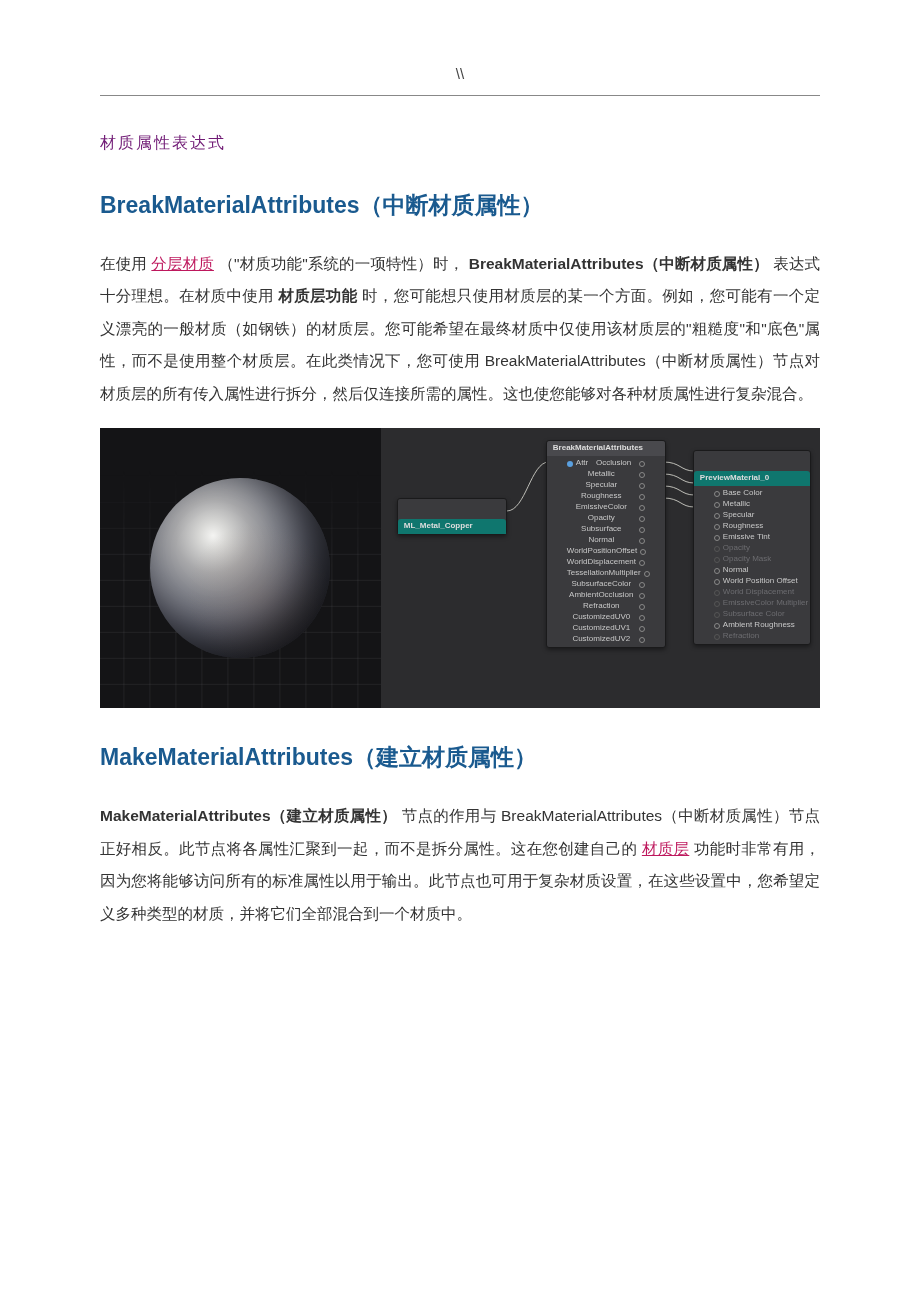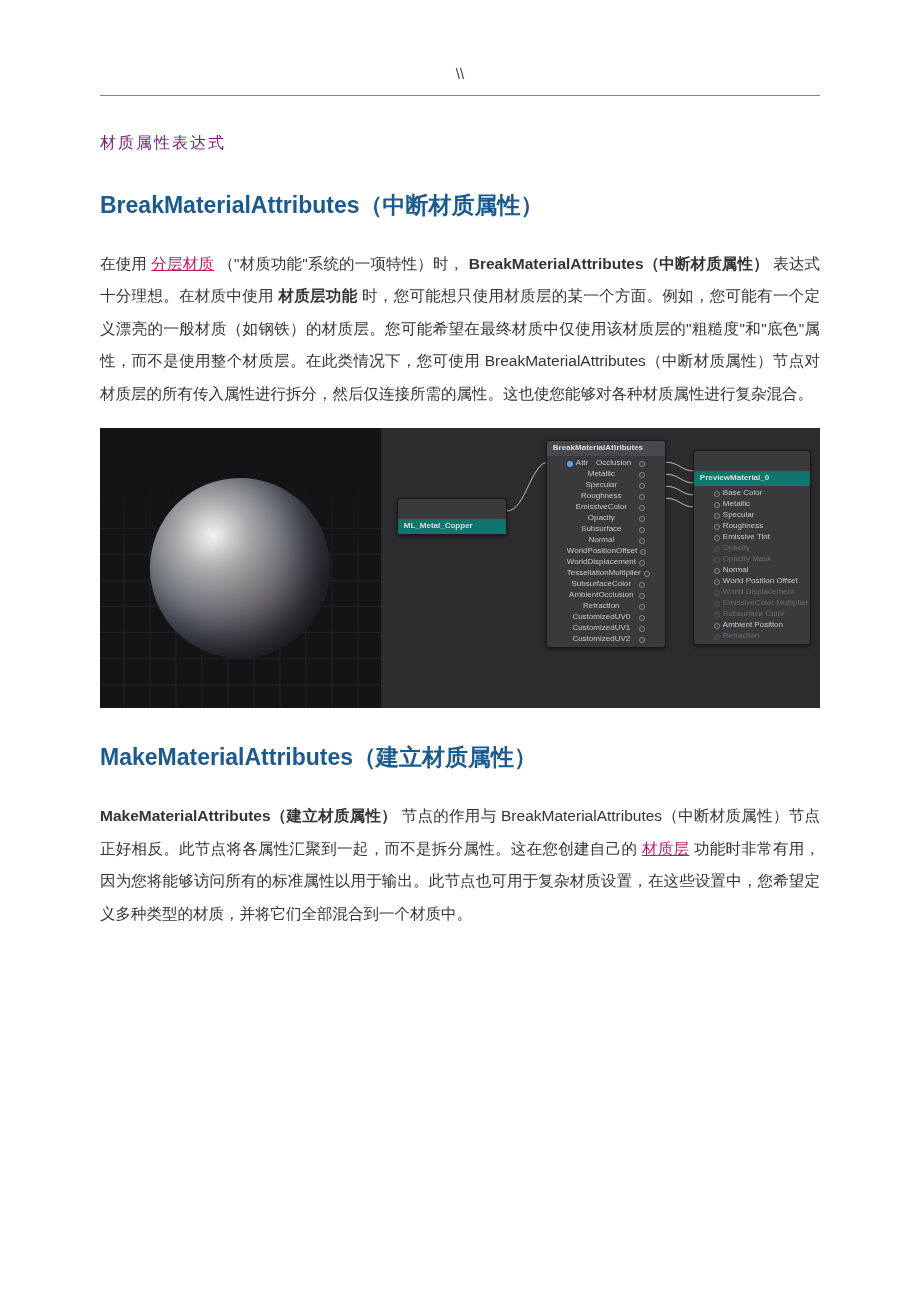--- a/index.html
+++ b/index.html
@@ -311,21 +311,21 @@
           <div class="row dim">
             <span class="pin hollow-dim"></span>
             <span>EmissiveColor Multiplier</span>
           </div>
           <div class="row dim">
             <span class="pin hollow-dim"></span>
             <span>Subsurface Color</span>
           </div>
           <div class="row">
             <span class="pin hollow"></span>
-            <span>Ambient Position</span>
+            <span>Ambient Roughness</span>
           </div>
           <div class="row dim">
             <span class="pin hollow-dim"></span>
             <span>Refraction</span>
           </div>
         </div>
     </div>
 
   </div>
 </div>

